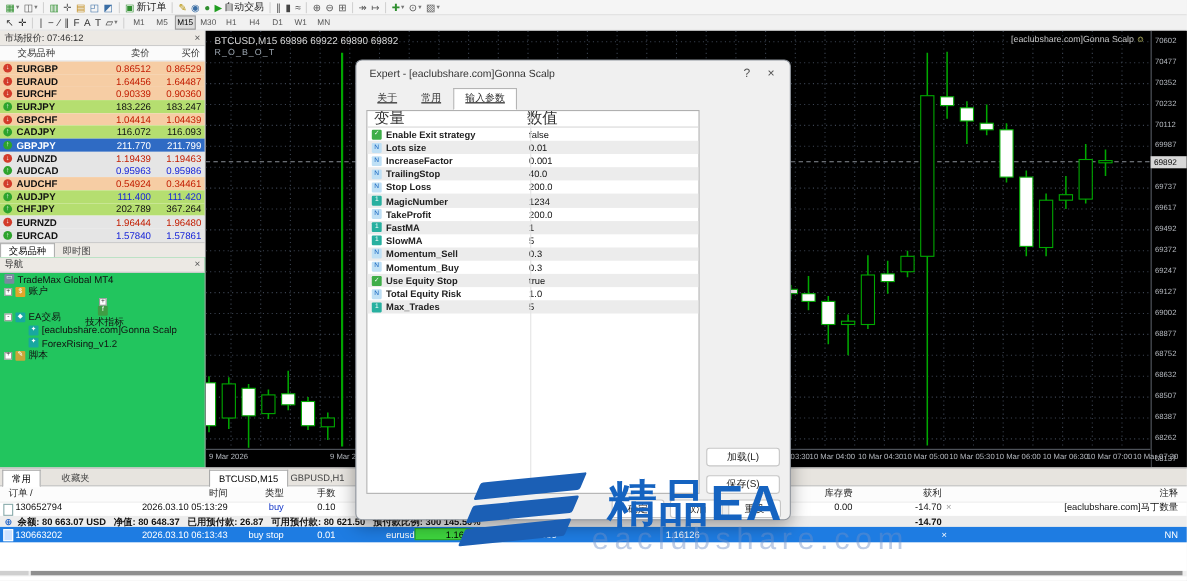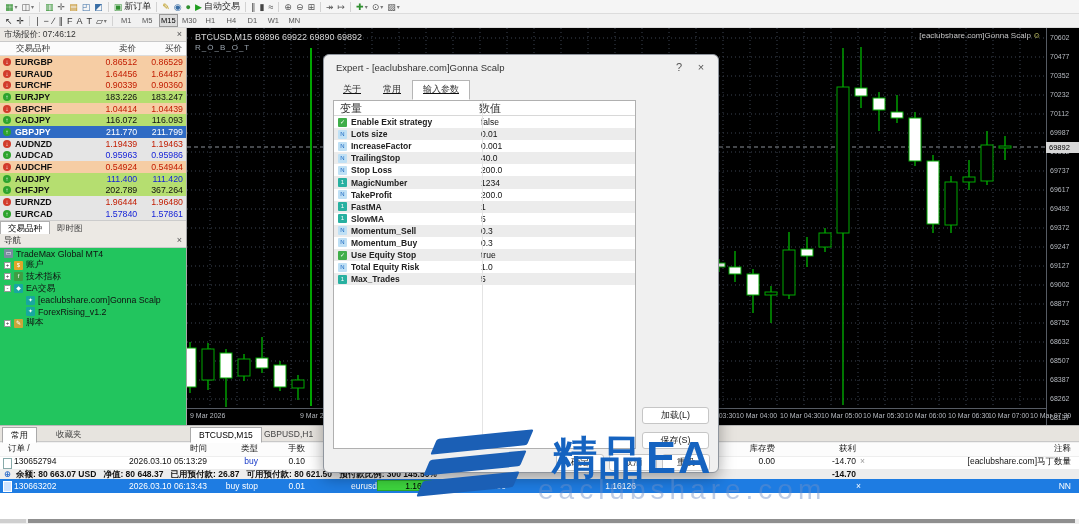--- a/index.html
+++ b/index.html
@@ -92,21 +92,21 @@
        border:1px solid #8f959d;border-radius:6px;box-shadow:0 5px 16px rgba(0,0,0,0.35);
        z-index:40;box-sizing:border-box;}
   #dlg-title{height:24px;display:flex;align-items:center;padding:0 6px 0 12px;}
   #dlg-title .t{flex:1;font-size:9.5px;color:#333;}
   .dlg-sys{width:22px;text-align:center;color:#555;font-size:11px;}
   #dlg-tabs{position:absolute;left:8px;top:27px;height:18px;display:flex;align-items:flex-end;text-decoration:underline;}
   .dtab{padding:2px 10px 3px;font-size:9px;color:#333;border:1px solid transparent;}
   .dtab.active{background:#fff;border:1px solid #b5b5b5;border-bottom:1px solid #fff;}
   #dlg-table{position:absolute;left:9px;top:45px;width:303px;height:349px;background:#fff;
              border:1px solid #b0b0b0;box-sizing:border-box;overflow:hidden;}
-  #dlg-thead{height:14px;display:flex;align-items:center;border-bottom:1px solid #d8d8d8;font-size:11px;color:#333;}
+  #dlg-thead{height:14px;display:flex;align-items:center;border-bottom:1px solid #d8d8d8;font-size:14px;color:#333;}
   #dlg-thead .n{flex:0 0 131px;padding-left:6px;} #dlg-thead .v{flex:1;padding-left:8px;}
   #dlg-coldiv{position:absolute;left:148px;top:0;bottom:0;width:1px;background:#e4e4e4;}
   .prow{height:12.1px;display:flex;align-items:center;font-size:8.5px;}
   .prow.alt{background:#ececec;}
   .picon{width:9px;height:9px;margin:0 4px;border-radius:1px;font-size:6px;line-height:9px;
          text-align:center;flex:0 0 9px;}
   .pic-bool{background:#3fae49;color:#fff;}
   .pic-num{background:#bfe0f5;color:#1565c0;}
   .pic-int{background:#28b0a0;color:#fff;}
   .pname{flex:0 0 118px;font-weight:bold;color:#222;}
@@ -320,21 +320,21 @@
         <div class="mwrow bg-w cv-b">
           <span class="ic up">↑</span>
           <span class="sym">AUDCAD</span>
           <span class="bid">0.95963</span>
           <span class="ask">0.95986</span>
         </div>
         <div class="mwrow bg-o cv-r">
           <span class="ic down">↓</span>
           <span class="sym">AUDCHF</span>
           <span class="bid">0.54924</span>
-          <span class="ask">0.54944</span>
+          <span class="ask">0.34461</span>
         </div>
         <div class="mwrow bg-g cv-b">
           <span class="ic up">↑</span>
           <span class="sym">AUDJPY</span>
           <span class="bid">111.400</span>
           <span class="ask">111.420</span>
         </div>
         <div class="mwrow bg-g cv-k">
           <span class="ic up">↑</span>
           <span class="sym">CHFJPY</span>
@@ -368,21 +368,21 @@
     <div id="nv-tree">
         <div class="nvrow" style="padding-left: 4px;">
           <span class="nvicon" style="background: rgb(122, 138, 160);">▭</span>
           <span>TradeMax Global MT4</span>
         </div>
         <div class="nvrow" style="padding-left: 4px;">
           <span class="exp">+</span>
           <span class="nvicon" style="background: rgb(224, 166, 42);">$</span>
           <span>账户</span>
         </div>
-        <div class="nvrow" style="padding-left: 4px;">
+        <div class="nvrow" style="padding-left: 4px; flex-direction: column;">
           <span class="exp">+</span>
           <span class="nvicon" style="background: rgb(63, 157, 68);">f</span>
           <span>技术指标</span>
         </div>
         <div class="nvrow" style="padding-left: 4px;">
           <span class="exp">-</span>
           <span class="nvicon" style="background: rgb(24, 167, 160);">◆</span>
           <span>EA交易</span>
         </div>
         <div class="nvrow" style="padding-left: 26px;">

